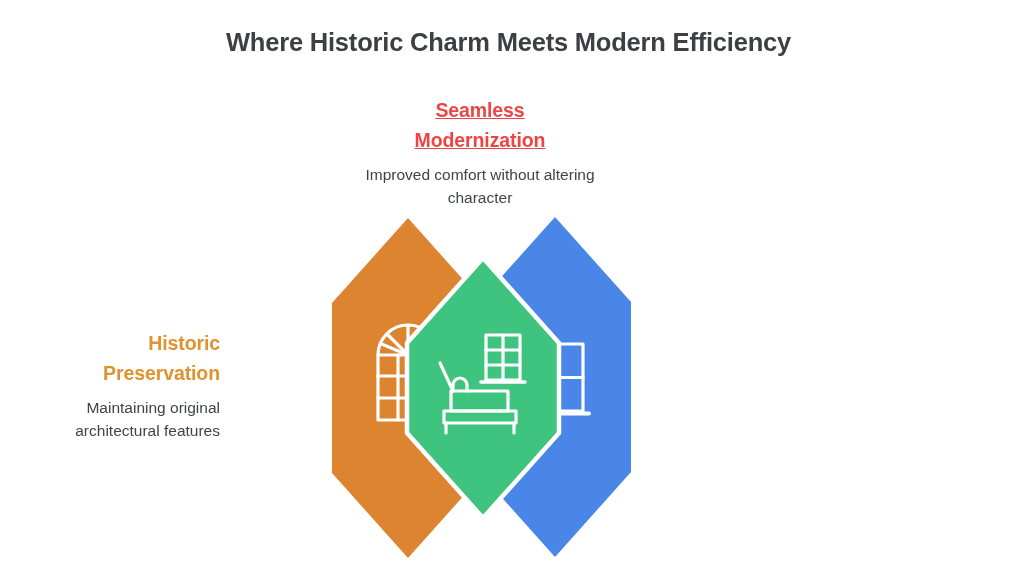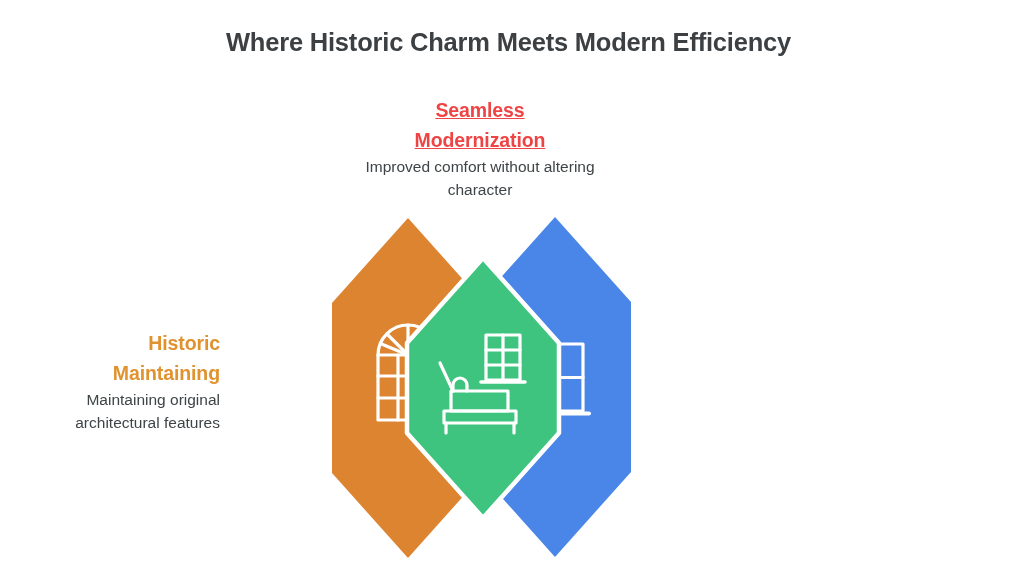--- a/index.html
+++ b/index.html
@@ -58,21 +58,21 @@
     font-size: 19.5px;
     font-weight: bold;
     line-height: 30px;
     letter-spacing: -0.1px;
   }
   .label-desc {
     font-size: 15.5px;
     font-weight: normal;
     color: #3f4447;
     line-height: 23px;
-    margin-top: 0;
+    margin-top: 8px;
   }
 
   #label-top {
     left: 334px;
     top: 95px;
     width: 292px;
     text-align: center;
   }
   #label-top .label-title { color: #ef4444; text-decoration: underline; }
 
@@ -103,21 +103,21 @@
     <div class="label-title">
       <span>Seamless</span><br>
       <span>Modernization</span>
     </div>
     <div class="label-desc">Improved comfort without altering character</div>
   </div>
 
   <div class="label-block" id="label-left">
     <div class="label-title">
       <span>Historic</span><br>
-      <span>Maintaining</span>
+      <span>Preservation</span>
     </div>
     <div class="label-desc">Maintaining original architectural features</div>
   </div>
 
 
   <div id="venn-stage">
     <svg id="venn-svg" viewBox="0 0 520 365" xmlns="http://www.w3.org/2000/svg">
 
       <g>
         <polygon points="158,13 234,98 234,268 158,353 82,268 82,98" fill="#dd8430"></polygon>

